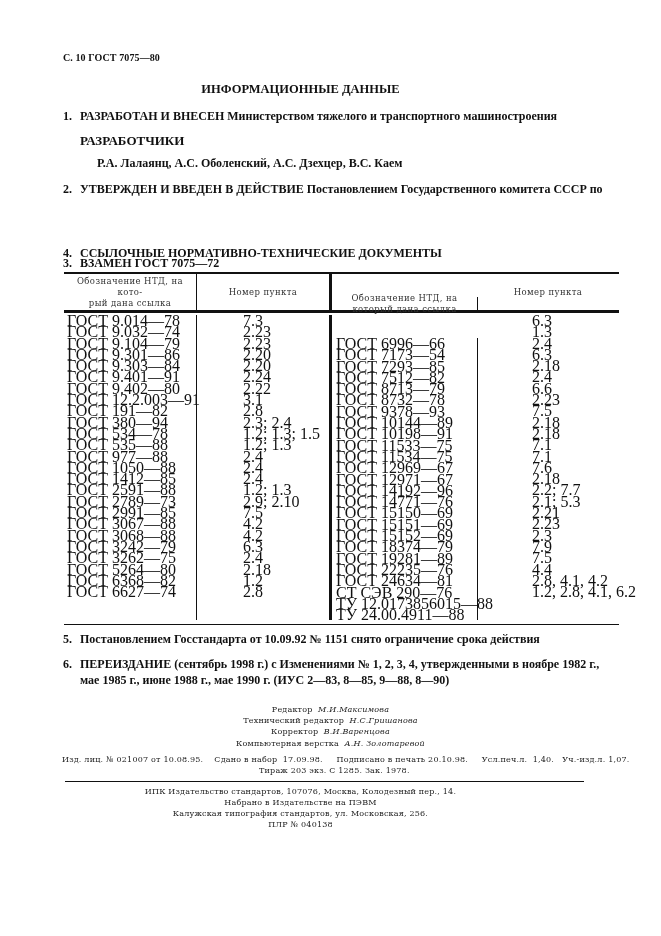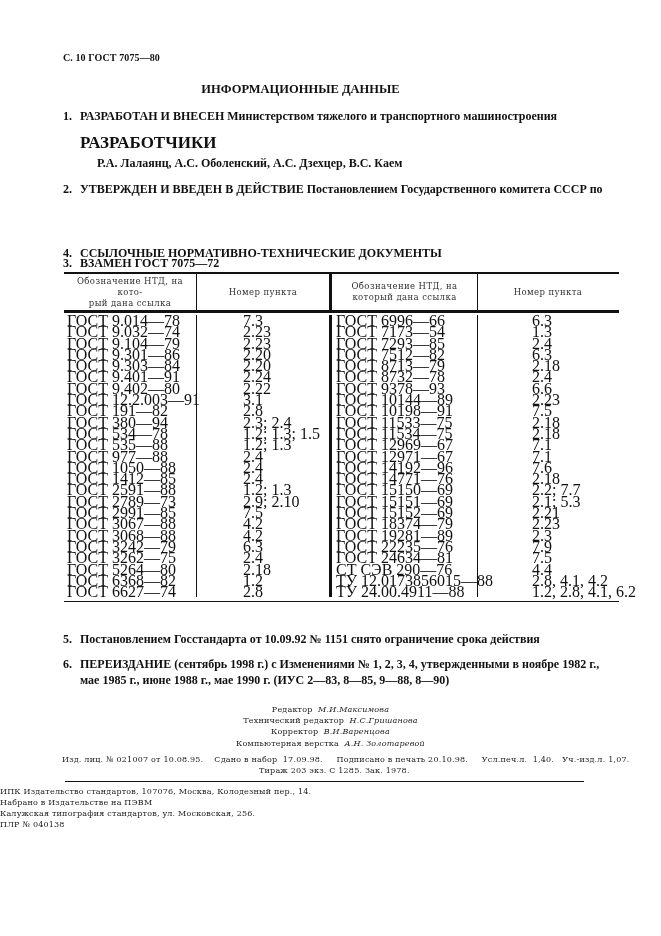--- a/index.html
+++ b/index.html
@@ -3,45 +3,45 @@
 <meta charset="utf-8">
 <style>
   html, body { margin:0; padding:0; background:#ffffff; }
   body { width:661px; height:936px; position:relative; overflow:hidden; color:#111; font-family:"Liberation Serif", serif; }
   .abs { position:absolute; }
   .page-hdr { left:63px; top:52px; font-size:10px; font-weight:bold; letter-spacing:0.1px; }
   .title { left:0; width:601px; top:82px; text-align:center; font-size:12.5px; font-weight:bold; }
   .item { left:63px; font-size:12px; font-weight:bold; line-height:16px; }
   .item .num { display:inline-block; width:17px; }
   .indent { padding-left:17px; }
-  .item-cont { left:80px; font-size:17px; font-weight:bold; }
+  .item-cont { left:80px; font-size:13px; font-weight:bold; }
   .authors { left:97px; top:156px; font-size:12px; font-weight:bold; }
 
   .tbl { left:64px; top:272px; width:555px; border-top:2px solid #111; border-bottom:1px solid #111; }
   .tbl-head { display:flex; height:36px; border-bottom:3px solid #111; }
   .th { font-family:"DejaVu Serif", serif; font-size:8.5px; letter-spacing:0.4px; color:#333; display:flex; align-items:center; justify-content:center; text-align:center; line-height:11px; }
   .tbl-body { display:flex; padding-top:2px; padding-bottom:4px; }
   .c1 { width:132px; border-right:1.5px solid #111; }
   .c2 { width:132px; border-right:3px solid #111; }
-  .c3 { width:145px; border-right:1.5px solid #111; }
+  .c3 { width:145px; border-right:1.5px solid #111;margin-top:23px; }
   .c4 { width:140px; }
   .col { font-size:16px; line-height:11.3px; white-space:nowrap; }
   .col.c1 { padding-left:3px; width:129px; }
   .col.c2 { padding-left:46px; width:86px; }
   .col.c3 { padding-left:4px; width:141px; }
   .col.c4 { padding-left:54px; width:86px; }
   .col div { height:11.3px; }
 
   .sm { font-family:"DejaVu Serif", serif; font-size:8px; color:#222; letter-spacing:0.2px; }
   .credits { left:0; width:661px; top:704px; text-align:center; line-height:11.2px; }
   .credits i { font-style:italic; }
   .imprint1 { left:62px; top:755px; }
   .imprint2 { left:259px; top:766px; }
   .rule { left:65px; top:781px; width:519px; height:1px; background:#111; }
-  .footer { left:0; width:601px; top:786px; line-height:11px; }
+  .footer { left:0; width:601px; top:786px; text-align:center; line-height:11px; }
 </style>
 </head>
 <body>
 
 <div class="abs page-hdr">С. 10 ГОСТ 7075—80</div>
 <div class="abs title">ИНФОРМАЦИОННЫЕ ДАННЫЕ</div>
 
 <div class="abs item" style="top:108px;">
   <span class="num">1.</span><span>РАЗРАБОТАН И ВНЕСЕН</span><span> Министерством тяжелого и транспортного машиностроения</span>
 </div>

